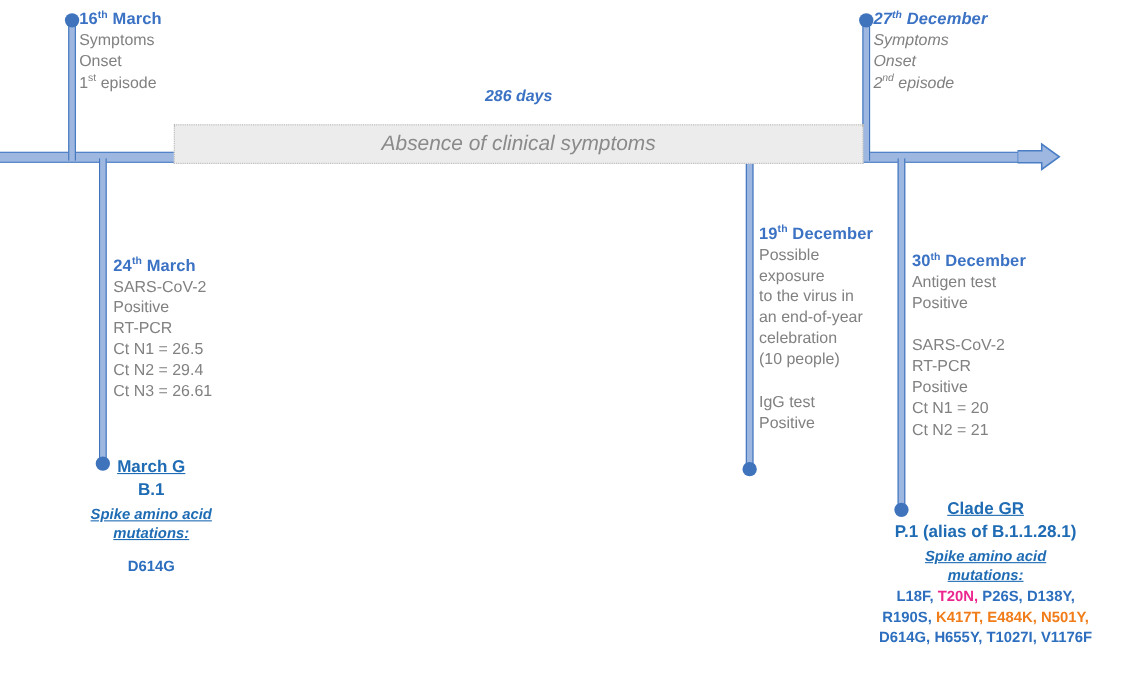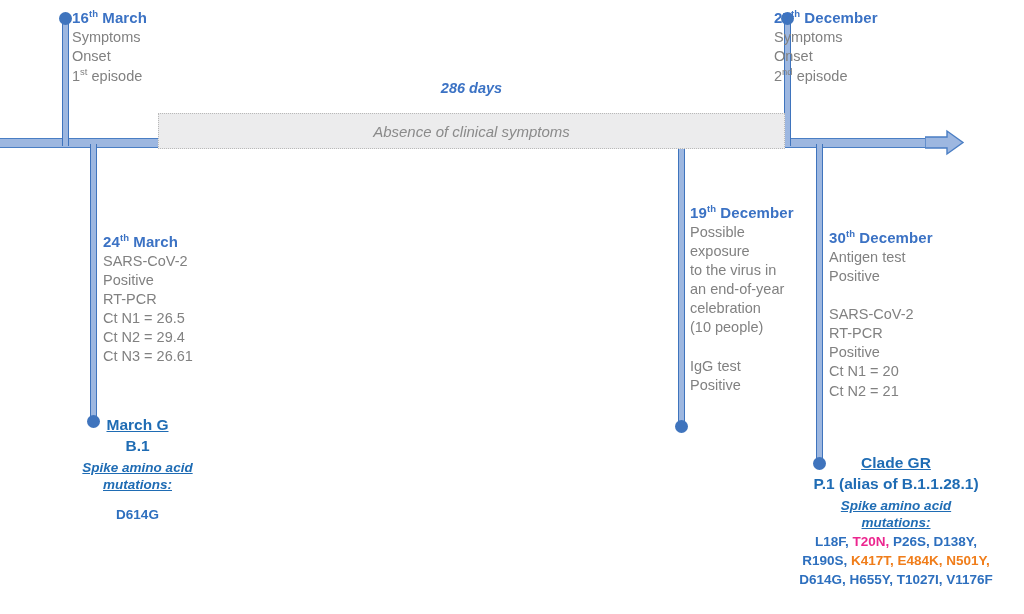--- a/index.html
+++ b/index.html
@@ -97,21 +97,21 @@
     height: 36px;
     background: #ececed;
     border: 1px dotted #b9b9b9;
     box-sizing: border-box;
     display: flex;
     align-items: center;
     justify-content: center;
   }
   .absence-box span {
     color: #8a8a8a;
-    font-size: 15px;
+    font-size: 19px;
     font-style: italic;
   }
   .days-label {
     position: absolute;
     left: 158px;
     top: 80px;
     width: 627px;
     text-align: center;
     color: #3b72c4;
     font-size: 14.5px;
@@ -192,21 +192,21 @@
     <div class="date-head">
       <span>16</span><sup>th</sup><span> March</span>
     </div>
     <div class="detail">Symptoms</div>
     <div class="detail">Onset</div>
     <div class="detail">
       <span>1</span><sup>st</sup><span> episode</span>
     </div>
   </div>
 
-  <div class="block" style="left:774px; top:8px;">
+  <div class="block" style="left:794px; top:8px;font-style:italic;">
     <div class="date-head">
       <span>27</span><sup>th</sup><span> December</span>
     </div>
     <div class="detail">Symptoms</div>
     <div class="detail">Onset</div>
     <div class="detail">
       <span>2</span><sup>nd</sup><span> episode</span>
     </div>
   </div>
 

